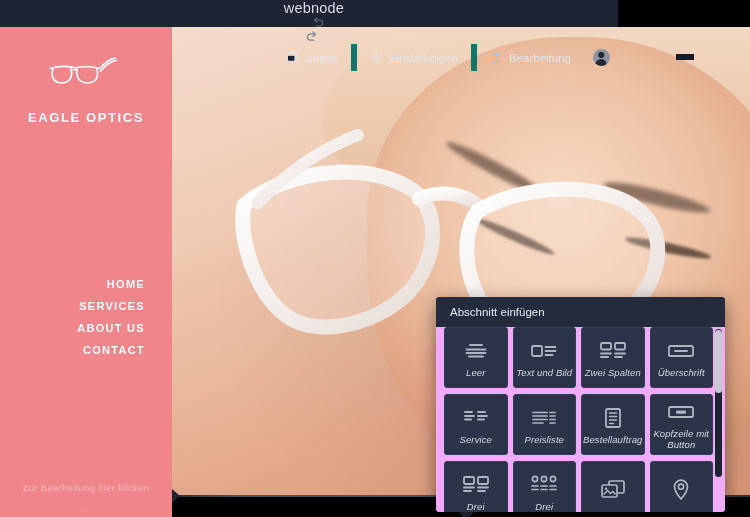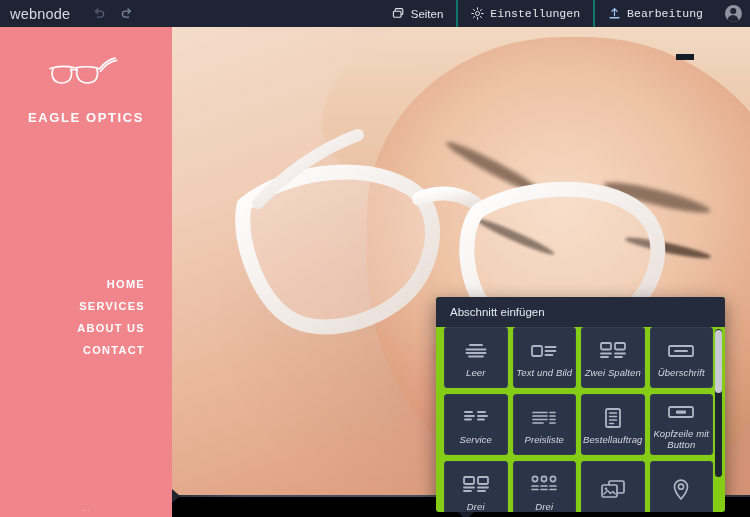--- a/index.html
+++ b/index.html
@@ -6,45 +6,46 @@
   html, body {
     width: 750px; height: 517px;
     overflow: hidden;
     background: #000;
     font-family: "Liberation Sans", sans-serif;
   }
   #app { position: relative; width: 750px; height: 517px; overflow: hidden; }
 
   
   #topbar {
-    position: absolute; left: 0; top: 0; width: 750px; height: 27px;
+    position: absolute; left: 0; top: 0; width: 618px; height: 27px;
     background: #1e2433;
     display: flex; align-items: center;
     z-index: 60;
+    flex-direction: column;
   }
   #brand {
     color: #d8dbe2; font-size: 14.5px; letter-spacing: .2px;
     margin-left: 10px; font-weight: 400;
   }
   .histbtn {
     width: 22px; height: 22px; margin-left: 6px;
     display: flex; align-items: center; justify-content: center;
     cursor: pointer;
   }
   .histbtn.first { margin-left: 18px; }
   .histbtn svg { display: block; }
   #topbar-right {
     margin-left: auto; display: flex; align-items: flex-start; height: 27px;
   }
   .tbitem {
     display: flex; align-items: center; gap: 6px;
     color: #e3e6ec; font-size: 11.5px;
     padding: 0 13px; height: 27px; cursor: pointer;
   }
-  .tbitem.sep { border-left: 2px solid #0f766e; font-family: Liberation Mono, monospace; }
+  .tbitem.sep { border-left: 6px solid #0f766e; }
   .tbitem svg { display: block; }
   #avatar-wrap {
     width: 34px; height: 27px; display: flex; align-items: center; justify-content: center;
     cursor: pointer;
   }
   #avatar {
     width: 17px; height: 17px; border-radius: 50%;
     background: #8e949f; position: relative; overflow: hidden;
   }
   #avatar::before {
@@ -180,21 +181,21 @@
 
   
   #right-strip {
     position: absolute; right: 0; top: 27px; width: 18px; height: 6px;
     background: #161b28;
   }
 
   
   #panel {
     position: absolute; left: 436px; top: 270px; width: 289px; height: 215px;
-    background: #84cc16;
+    background: #f0abfc;
     border-radius: 3px;
     box-shadow: 0 5px 18px rgba(0,0,0,.45);
     overflow: hidden;
     z-index: 50;
   }
   #panel-header {
     height: 30px; display: flex; align-items: center;
     padding-left: 14px;
     color: #e6e9ef; font-size: 11.5px;
     background: #242b3c;
@@ -320,20 +321,21 @@
       <div id="site-title">EAGLE OPTICS</div>
 
       <div id="site-nav">
         <div class="navitem">HOME</div>
         <div class="navitem">SERVICES</div>
         <div class="navitem">ABOUT US</div>
         <div class="navitem">CONTACT</div>
       </div>
 
       <div id="site-foot">
+        <div id="foot-edit">Zur Bearbeitung hier klicken</div>
         <div id="foot-dots">...</div>
       </div>
     </div>
 
     <div id="photo">
       <div id="face-hair"></div>
       <div id="face-shape"></div>
       <div id="cheek"></div>
       <div id="lip"></div>
       <div class="brow" id="brow1"></div>

